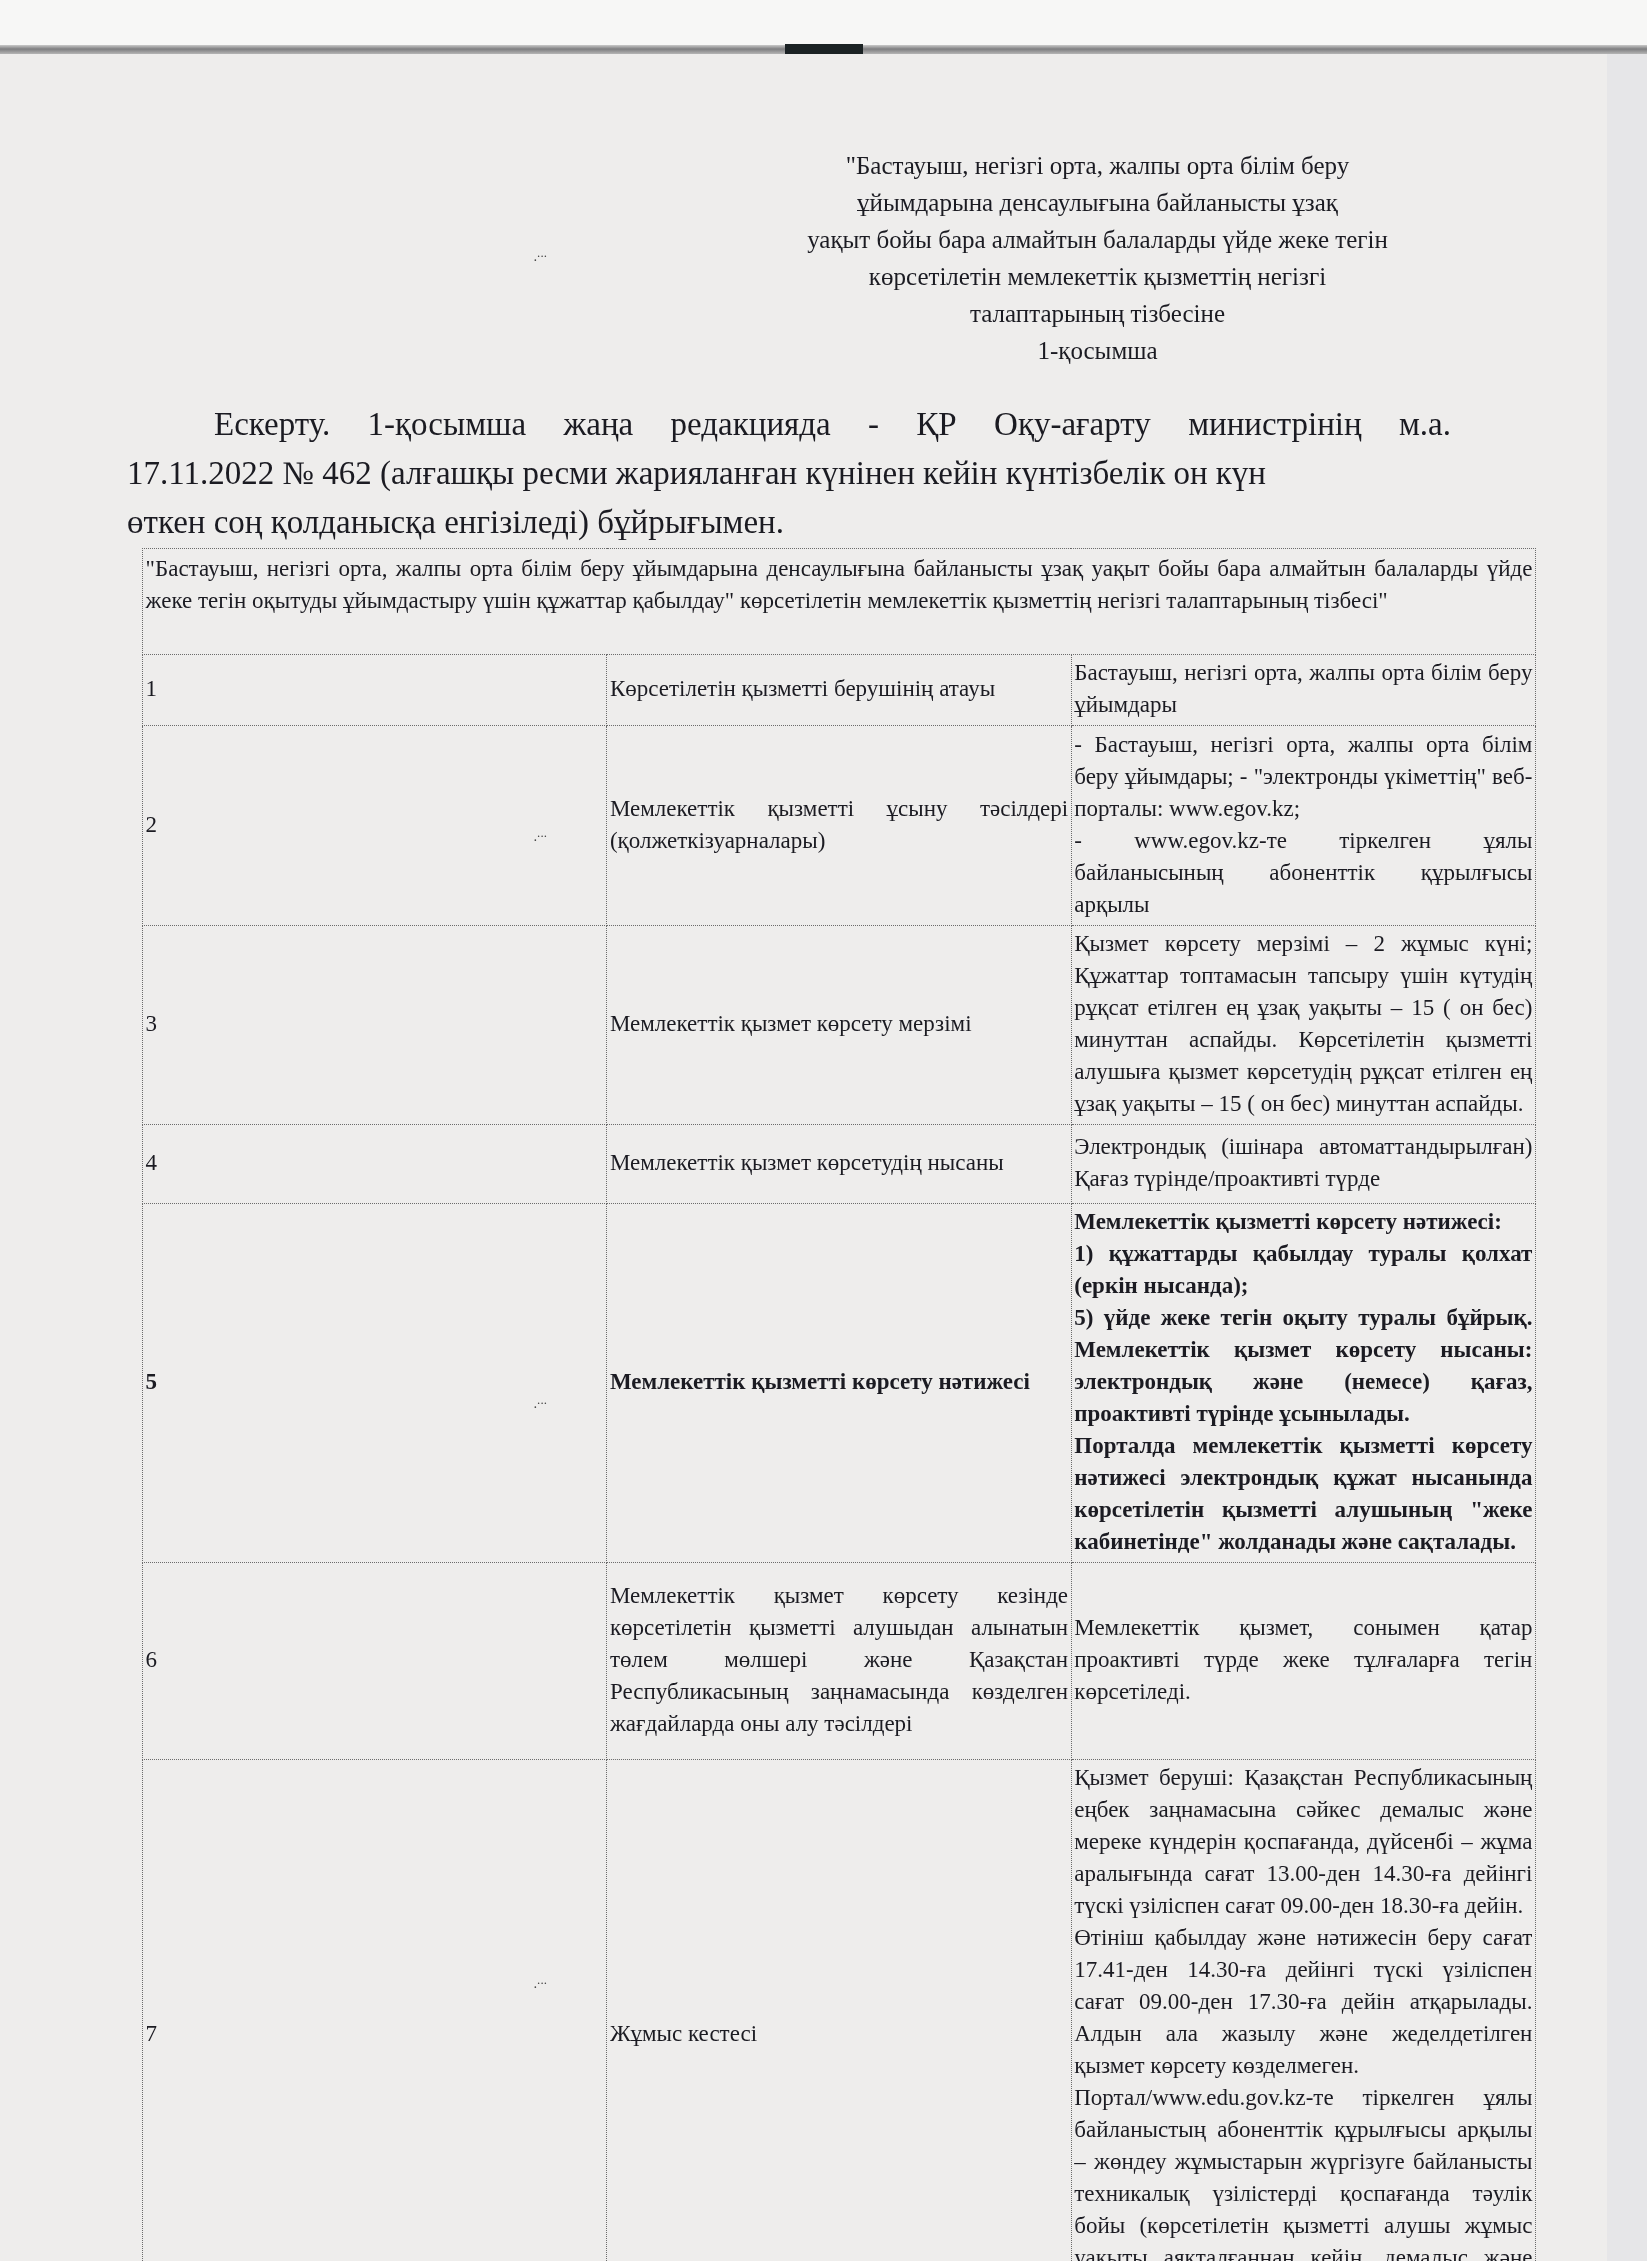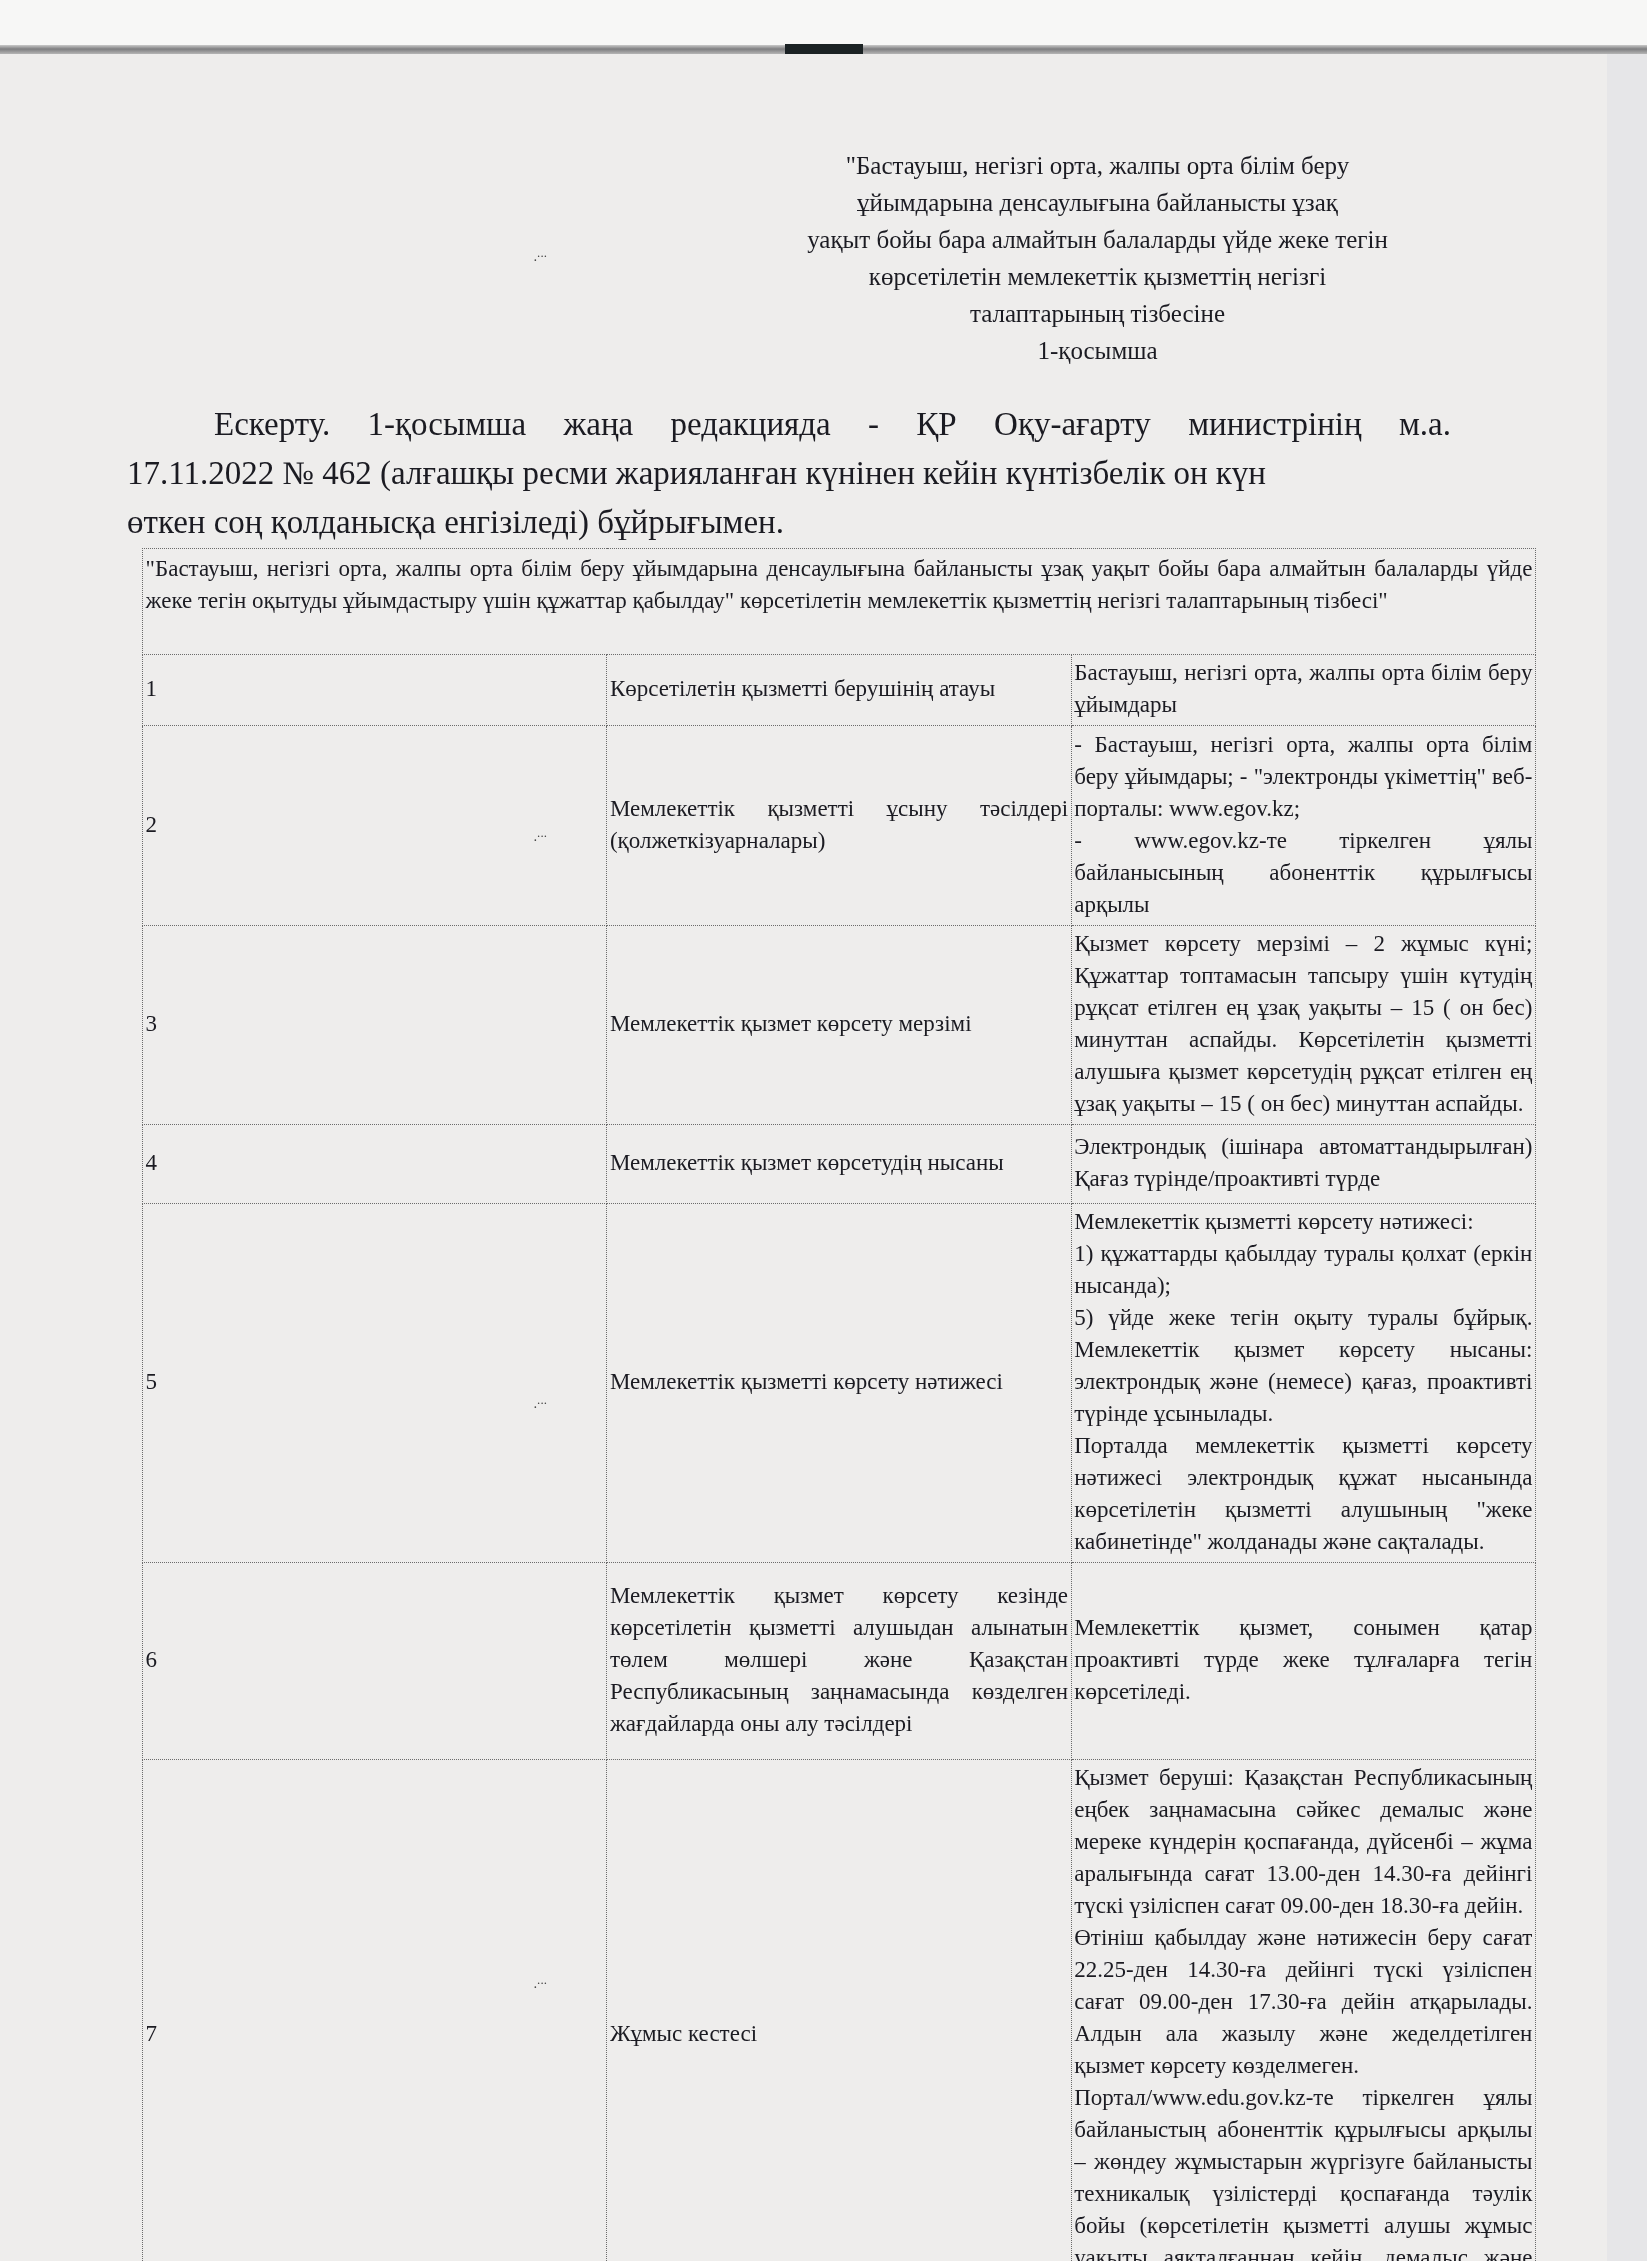--- a/index.html
+++ b/index.html
@@ -51,21 +51,21 @@
   .table .title-cell { text-align: justify; vertical-align: top; padding-top: 3.9px; }
   .table td.num { width: 94px; }
   .table td.lbl { width: 543px; text-align: justify; }
   .table td.val { text-align: justify; }
   .table td.val p { margin: 0; }
   .table td.jl { text-align-last: left; }
   .table tr.r1 td { height: 45px; }
   .table tr.r2 td { height: 142px; }
   .table tr.r3 td { height: 180px; margin-top: 23px; }
   .table tr.r4 td { height: 71px; }
-  .table tr.r5 td { height: 278px; }
+  .table tr.r5 td { height: 278px; font-weight: bold; }
   .table tr.r6 td { height: 189px; }
   .table tr.r7 td { height: 446px; vertical-align: top; }
   .table tr.r7 td.num, .table tr.r7 td.lbl { vertical-align: middle; }
   .speck {
     position: absolute; font-size: 14px; color: #444; letter-spacing: -1.3px;
   }
 </style>
 </head>
 <body>
 
@@ -139,21 +139,21 @@
     <td class="lbl jl">Мемлекеттік қызмет көрсету кезінде көрсетілетін қызметті алушыдан алынатын төлем мөлшері және Қазақстан Республикасының заңнамасында көзделген жағдайларда оны алу тәсілдері</td>
     <td class="val">
       <p>Мемлекеттік қызмет, сонымен қатар проактивті түрде жеке тұлғаларға тегін көрсетіледі.</p>
     </td>
   </tr>
   <tr class="r7">
     <td class="num">7</td>
     <td class="lbl">Жұмыс кестесі</td>
     <td class="val">
       <p>Қызмет беруші: Қазақстан Республикасының еңбек заңнамасына сәйкес демалыс және мереке күндерін қоспағанда, дүйсенбі – жұма аралығында сағат 13.00-ден 14.30-ға дейінгі түскі үзіліспен сағат 09.00-ден 18.30-ға дейін.</p>
-      <p>Өтініш қабылдау және нәтижесін беру сағат 22.25-ден 14.30-ға дейінгі түскі үзіліспен сағат 09.00-ден 17.30-ға дейін атқарылады. Алдын ала жазылу және жеделдетілген қызмет көрсету көзделмеген.</p>
+      <p>Өтініш қабылдау және нәтижесін беру сағат 17.41-ден 14.30-ға дейінгі түскі үзіліспен сағат 09.00-ден 17.30-ға дейін атқарылады. Алдын ала жазылу және жеделдетілген қызмет көрсету көзделмеген.</p>
       <p> Портал/www.edu.gov.kz-те тіркелген ұялы байланыстың абоненттік құрылғысы арқылы – жөндеу жұмыстарын жүргізуге байланысты техникалық үзілістерді қоспағанда тәулік бойы (көрсетілетін қызметті алушы жұмыс уақыты аяқталғаннан кейін, демалыс және мереке күндері өтініш</p>
     </td>
   </tr>
 </tbody>
   </table>
 
 <span class="speck" style="left:533px;top:253px;">·˙˙˙</span>
 <span class="speck" style="left:533px;top:833px;">·˙˙˙</span>
 <span class="speck" style="left:533px;top:1400px;">·˙˙˙</span>
 <span class="speck" style="left:533px;top:1980px;">·˙˙˙</span>

